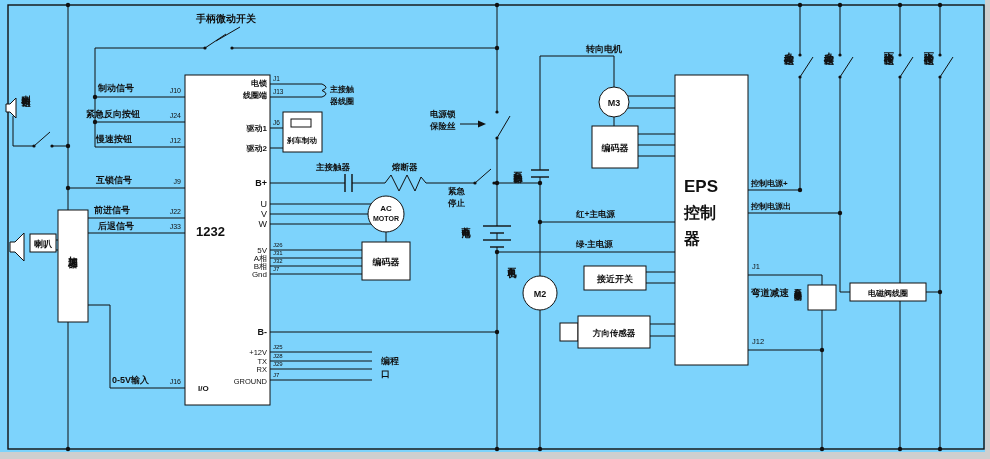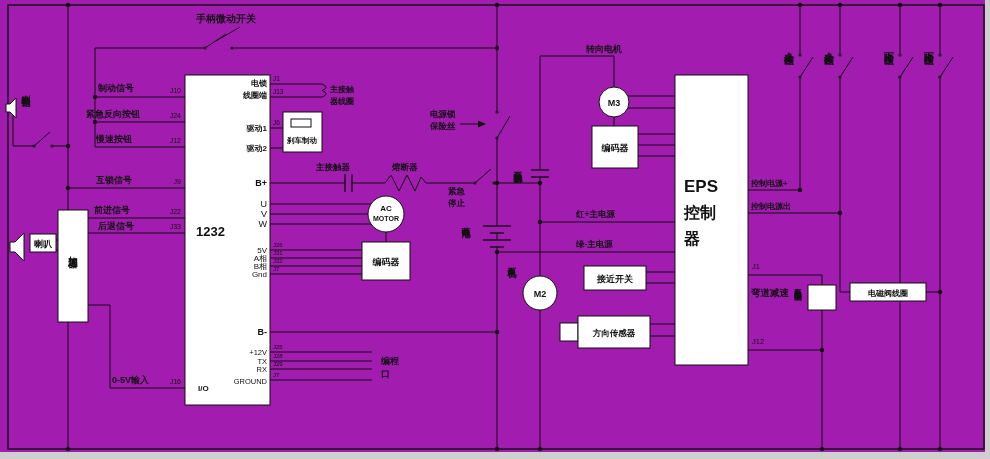--- a/index.html
+++ b/index.html
@@ -1,16 +1,16 @@
 <!DOCTYPE html>
 <html><head>
 <meta charset="utf-8">
 <style>
   html,body{margin:0;padding:0;background:#e8e8e8;}
-  #stage{position:relative;width:990px;height:459px;background:#a21caf;overflow:hidden;}
+  #stage{position:relative;width:990px;height:459px;background:#7dd3fc;overflow:hidden;}
   svg{display:block;}
   svg text{font-family:"Liberation Sans","DejaVu Sans",sans-serif;fill:#111;}
   .lbl{font-weight:bold;}
   .vt{writing-mode:vertical-rl;text-orientation:upright;letter-spacing:1px;font-weight:bold;}
   .w{stroke:#111;stroke-width:1;fill:none;}
   .w2{stroke:#111;stroke-width:1.4;fill:none;}
   .box{fill:#ffffff;stroke:#111;stroke-width:1;}
   .dot{fill:#111;}
 </style>
 </head>

